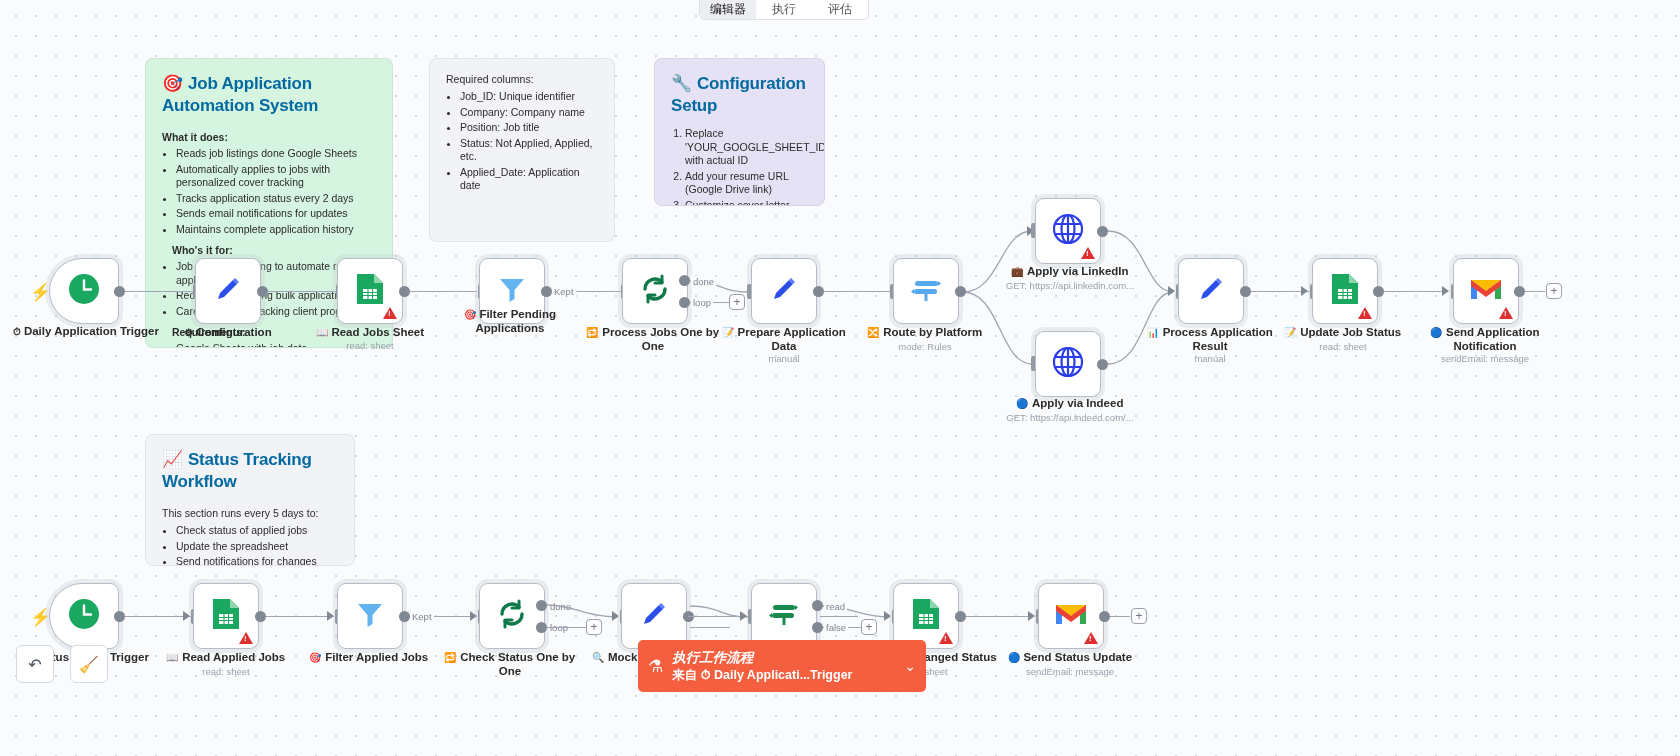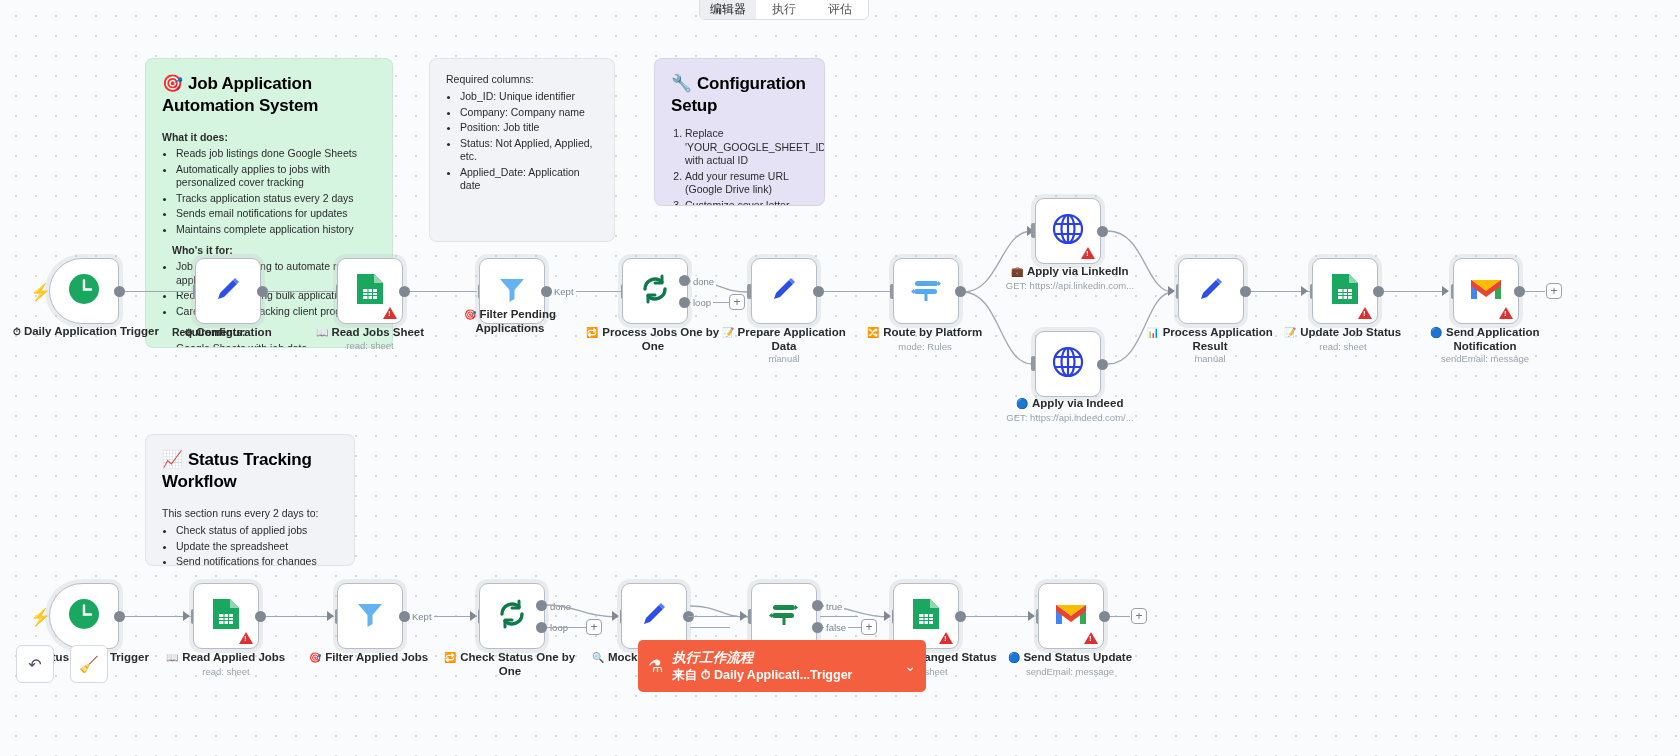--- a/index.html
+++ b/index.html
@@ -37,21 +37,21 @@
 
   
   .sticky {
     position: absolute;
     border-radius: 8px;
     padding: 14px 16px 12px 16px;
     overflow: hidden;
     border: 1px solid rgba(0,0,0,.06);
   }
   .sticky h2 {
-    font-size: 17px; font-weight: 700; color: #000000;
+    font-size: 17px; font-weight: 700; color: #0369a1;
     line-height: 22px; margin-bottom: 14px; letter-spacing: -.2px;
   }
   .sticky h2 .emo { margin-right: 5px; }
   .sticky .sub { font-size: 10.5px; font-weight: 700; color: #2b2b2b; margin: 8px 0 4px; }
   .sticky .subn { font-size: 10.5px; font-weight: 400; color: #2b2b2b; margin-bottom: 5px; }
   .sticky ul, .sticky ol { margin: 0 0 2px 14px; }
   .sticky li { font-size: 10.5px; line-height: 13.5px; color: #2b2b2b; margin-bottom: 2px; }
   .sticky ol li { list-style: decimal; }
 
   #note-main  { left:145px; top:58px;  width:248px; height:290px; background:#d6f5e0; }
@@ -209,21 +209,21 @@
       <li>Customize cover letter template</li>
 
     </ol>
 
   </div>
 
   <div class="sticky" id="note-status">
     <h2>
       <span class="emo">📈</span><span>Status Tracking Workflow</span>
     </h2>
-    <div class="subn">This section runs every 2 days to:</div>
+    <div class="subn">This section runs every 5 days to:</div>
     <ul>
       <li>Check status of applied jobs</li>
       <li>Update the spreadsheet</li>
       <li>Send notifications for changes</li>
     </ul>
   </div>
 
   <svg class="curves">
 
     <path d="M963,292 C1000,292 1000,231 1032,231" stroke="#9fa6b2" stroke-width="1.3" fill="none"></path>
@@ -567,21 +567,21 @@
       <svg width="34" height="34" viewBox="0 0 34 34">
           <rect x="6" y="8" width="22" height="5" rx="2.5" fill="#1b8a4d"></rect>
           <rect x="5" y="16" width="22" height="5" rx="2.5" fill="#1b8a4d"></rect>
           <rect x="15.5" y="21" width="3" height="7" fill="#1b8a4d"></rect>
           <path d="M28 8l3 2.5-3 2.5z" fill="#1b8a4d"></path>
           <path d="M5 16l-3 2.5 3 2.5z" fill="#1b8a4d"></path>
         </svg>
     </span>
   </div>
   <div class="dot" style="left:812px; top:600px;"></div>
-  <div class="wlabel" style="left:824px; top:601px;">true</div>
+  <div class="wlabel" style="left:824px; top:601px;">read</div>
   <div class="dot" style="left:812px; top:622px;"></div>
   <div class="wlabel" style="left:824px; top:622px;">false</div>
   <div class="plusbox" style="left:861px; top:619px;">+</div>
   <div class="nlabel" style="left:709px; top:651px;">
     <span class="ic">🔀</span><span>Status Changed?</span>
   </div>
 
   <div class="inport" style="left:892px; top:609px;"></div>
   <div class="arrow" style="left:884px; top:611px;"></div>
   <div class="node" style="left:893px; top:583px;">

